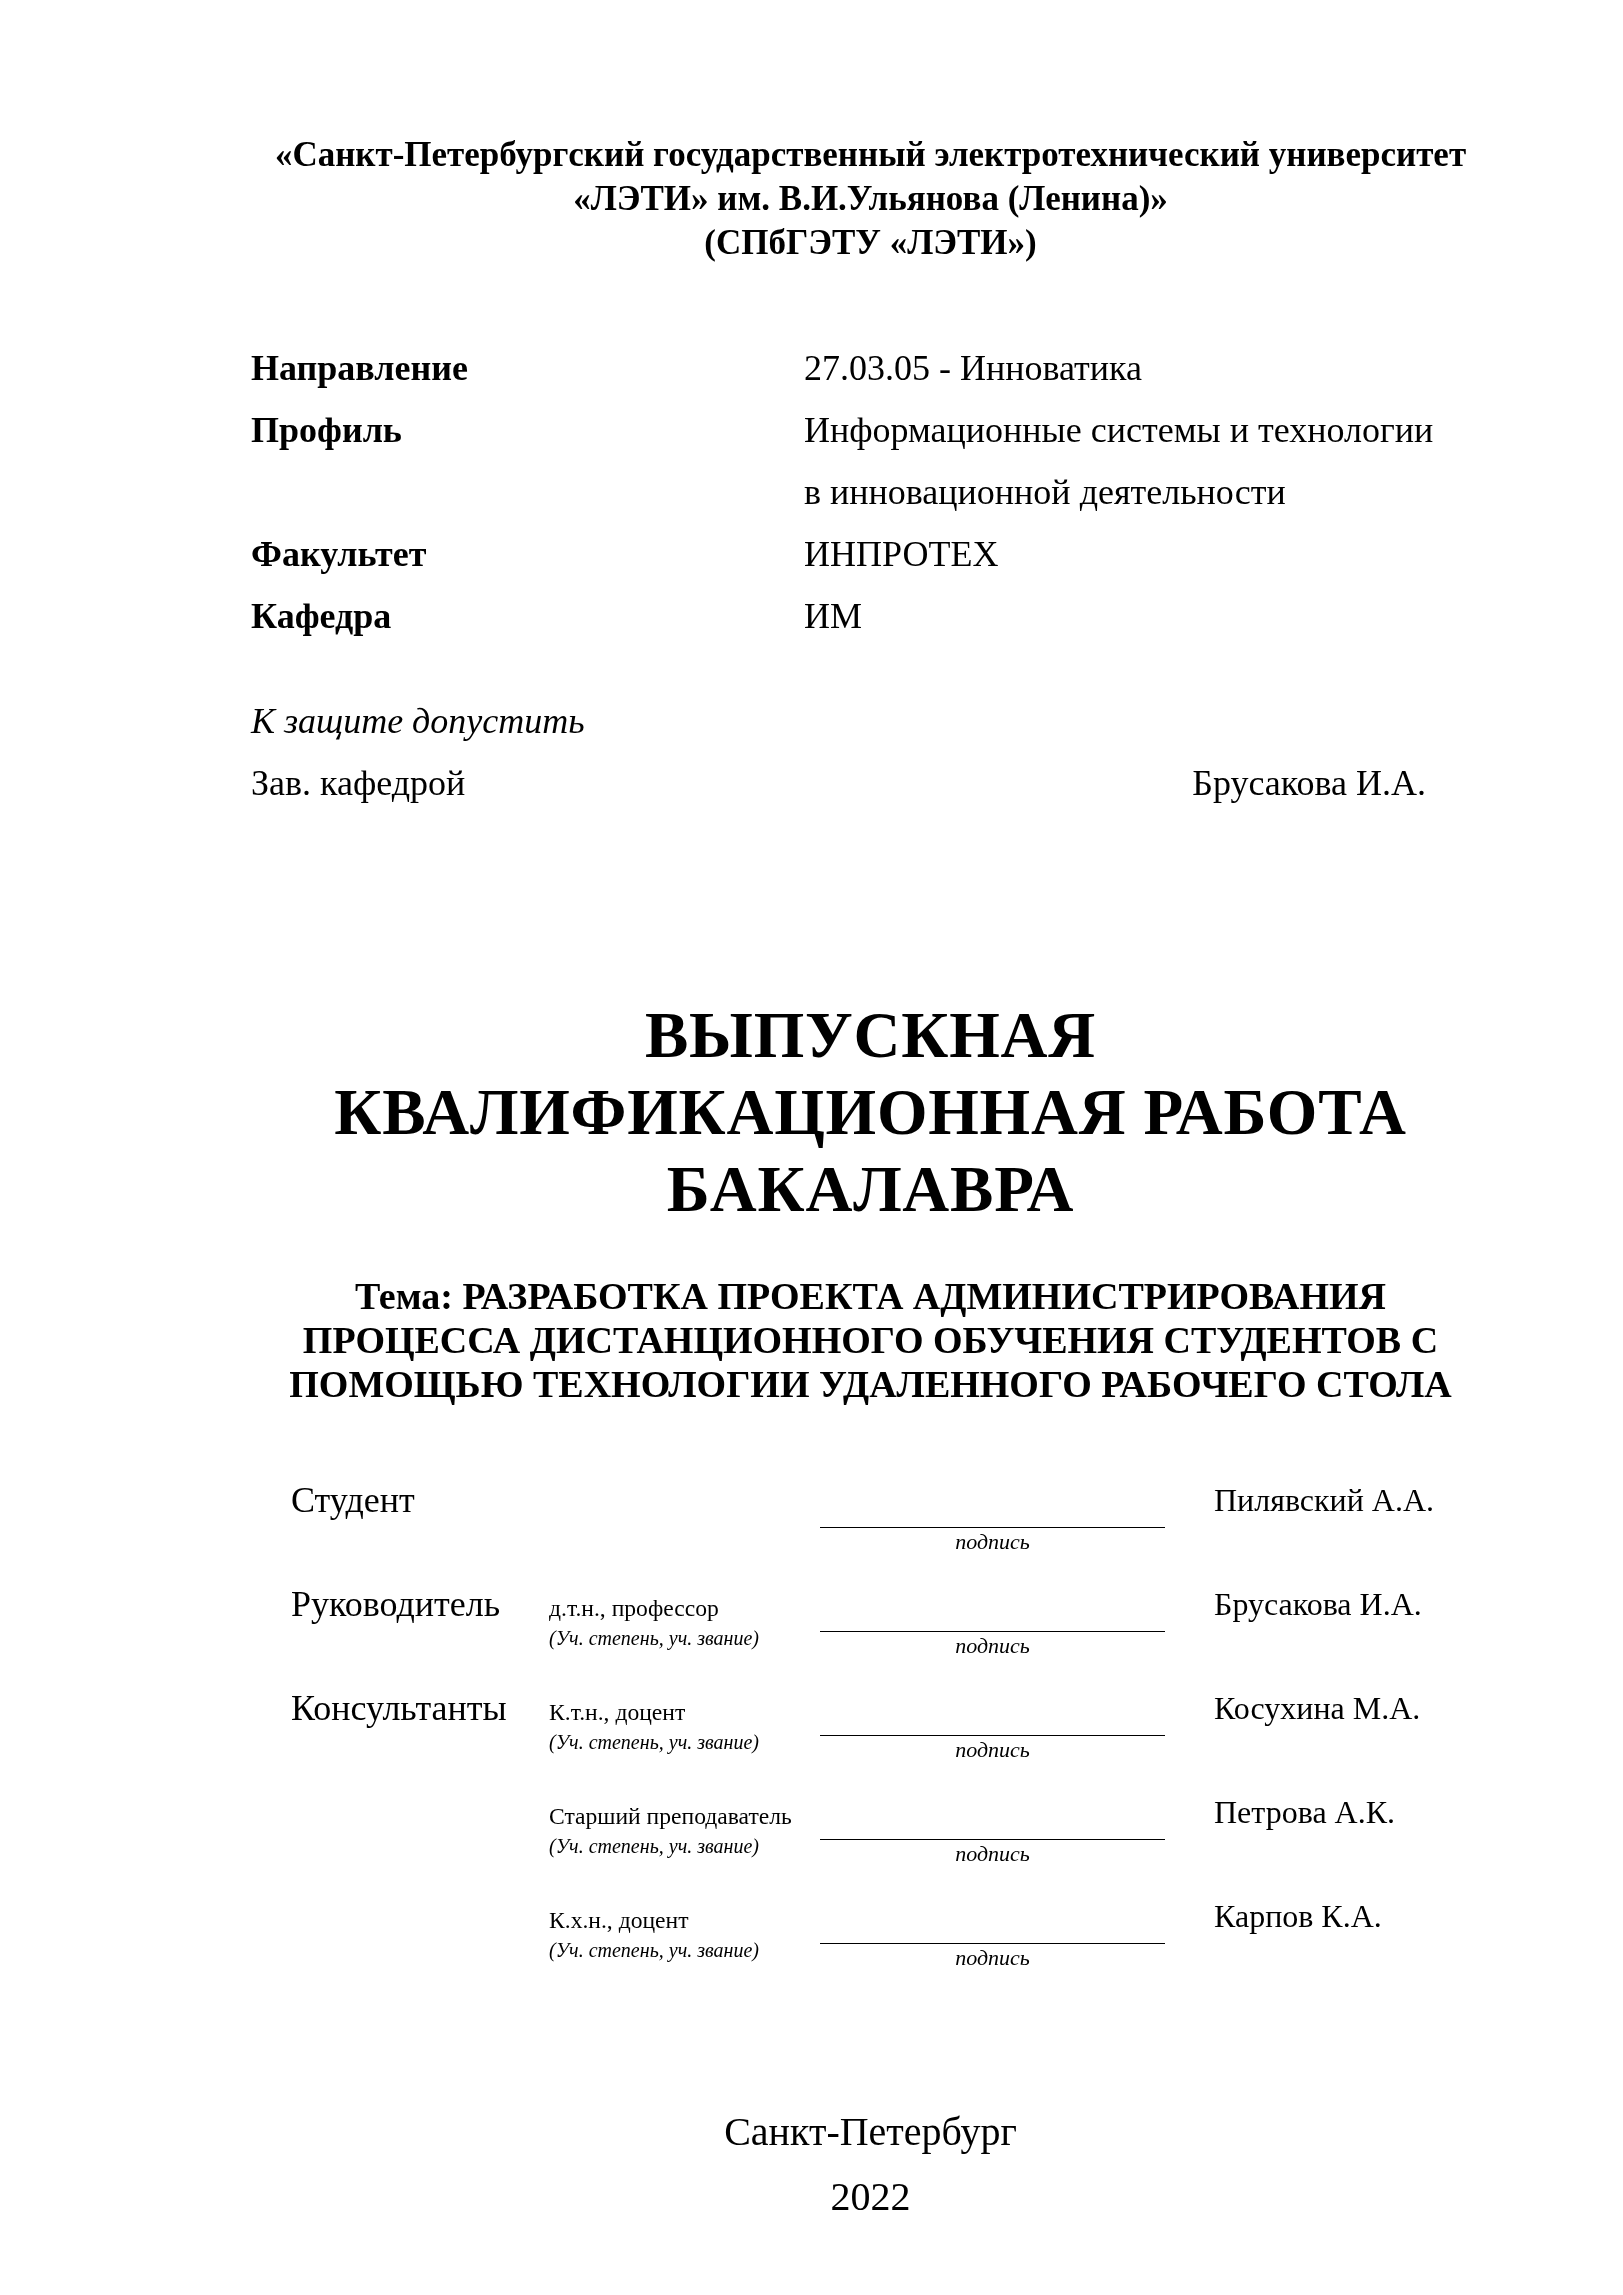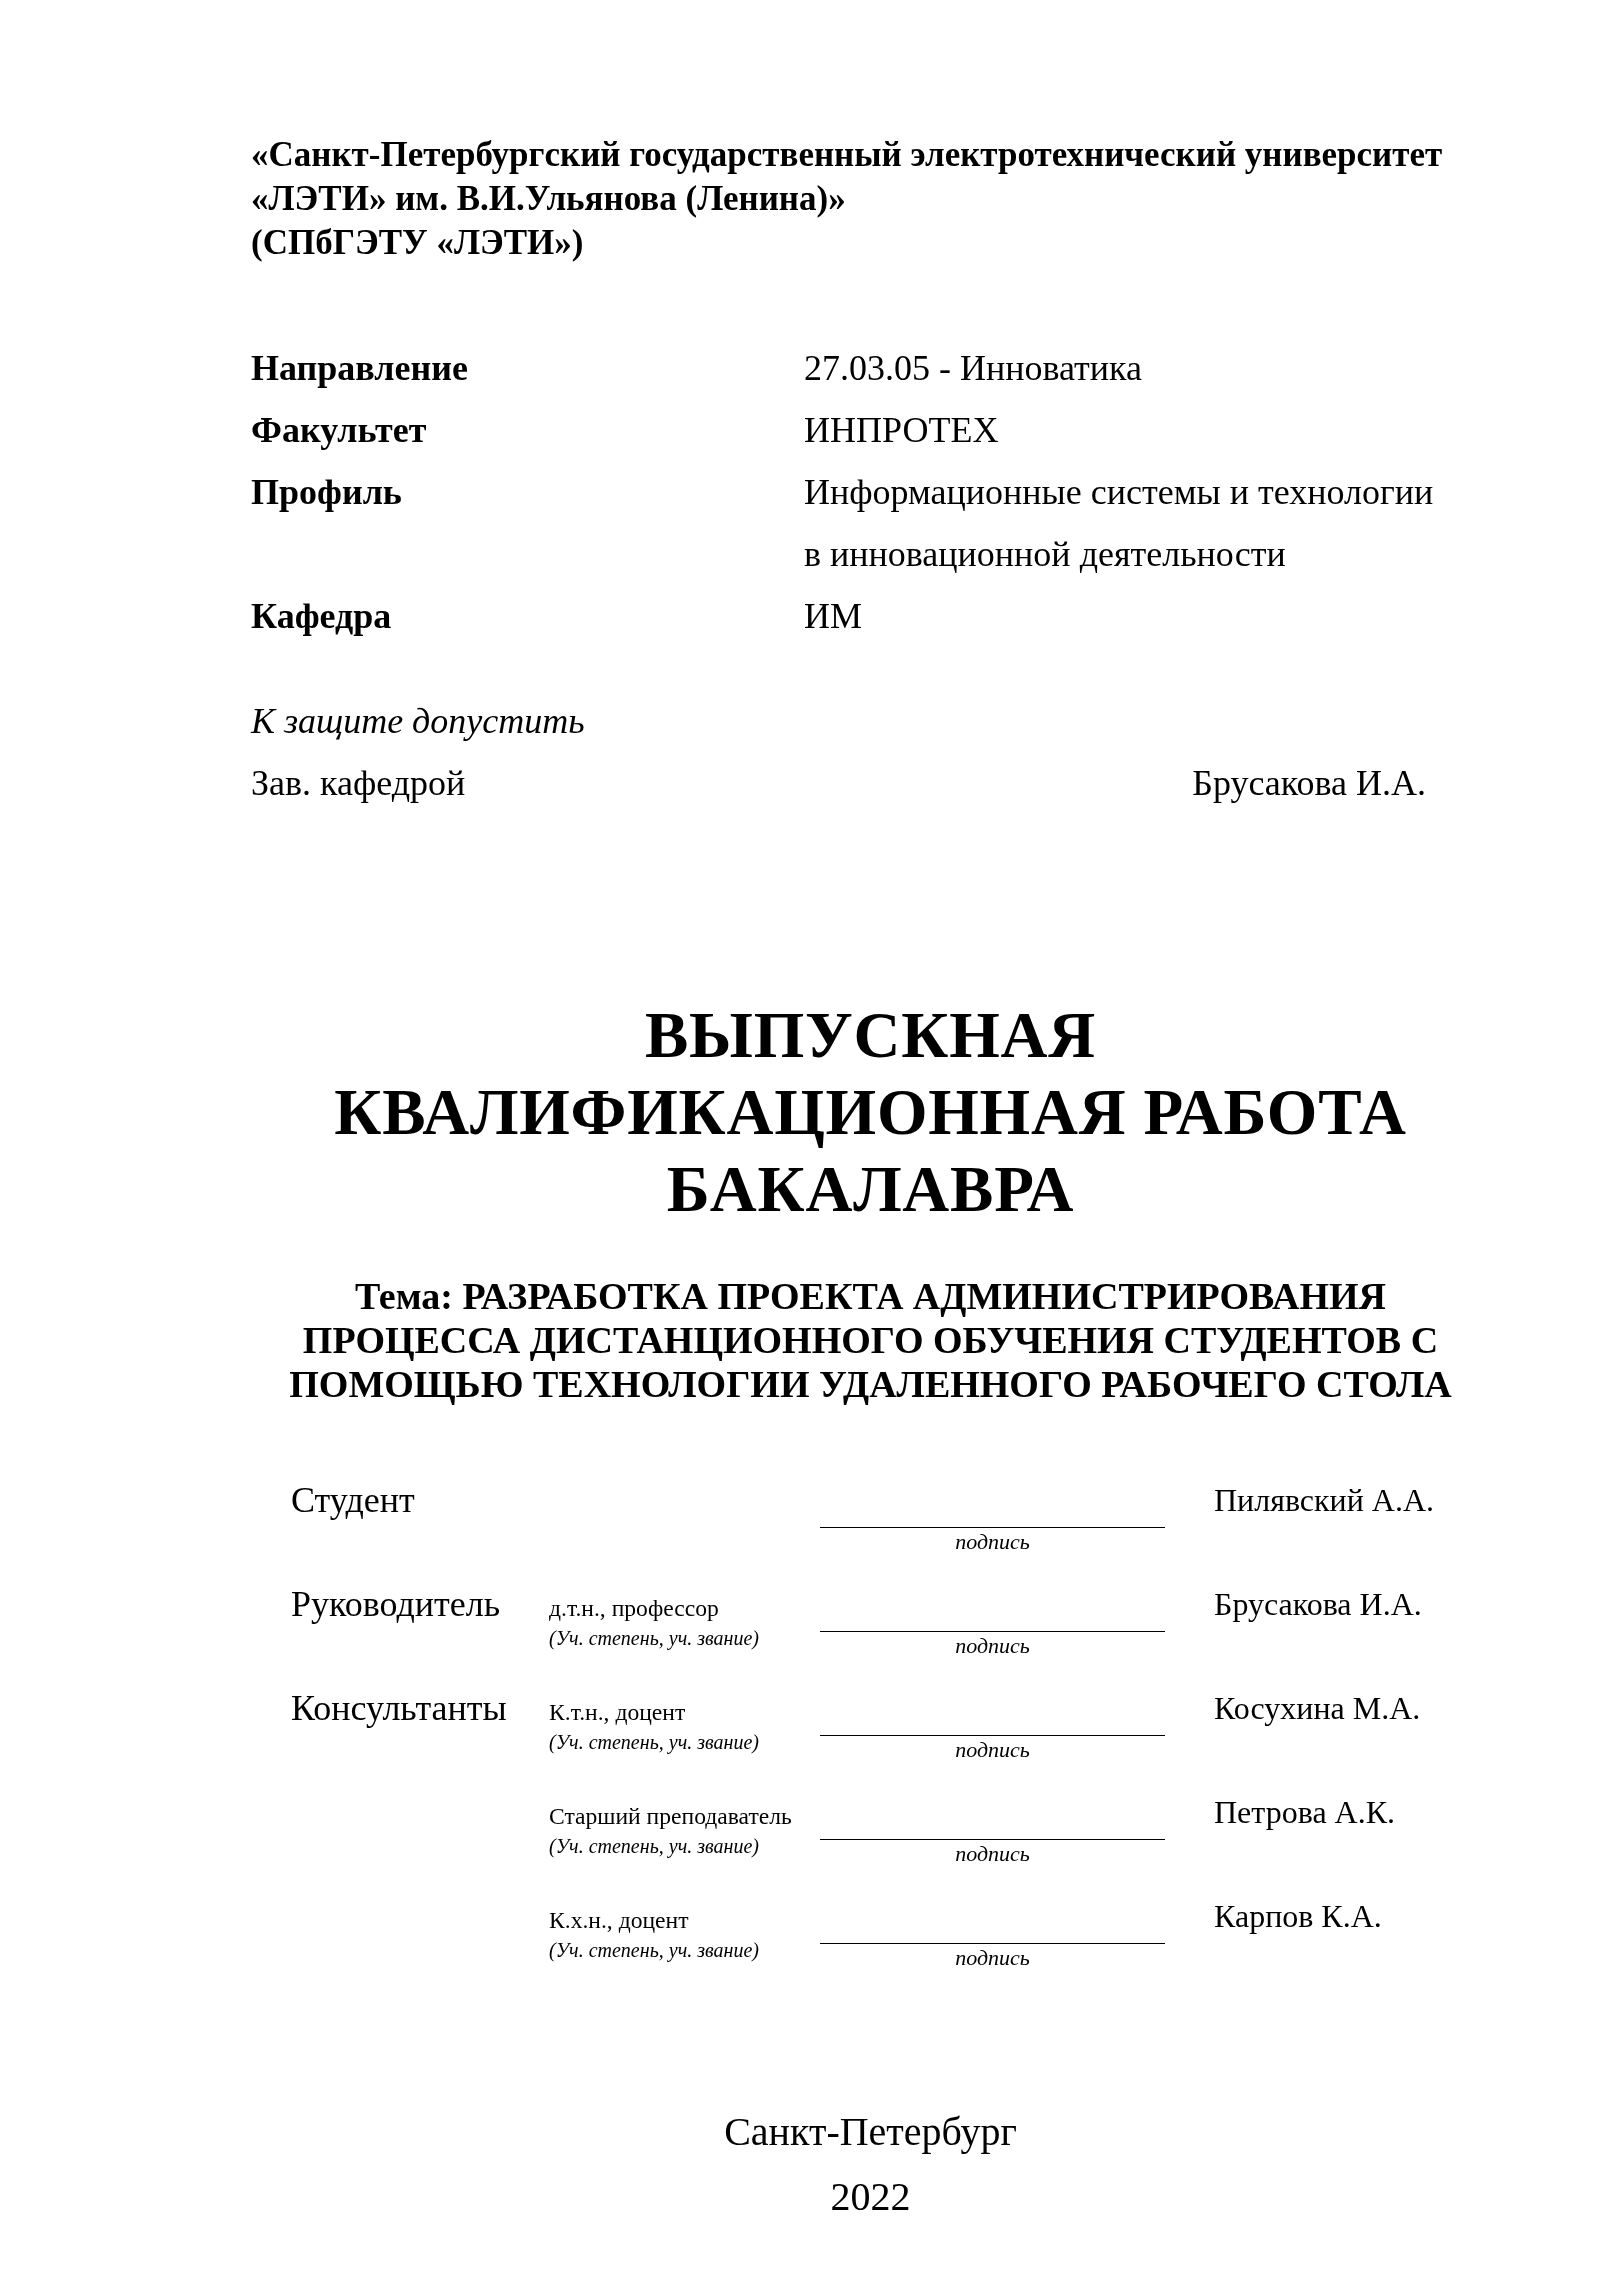--- a/index.html
+++ b/index.html
@@ -10,20 +10,21 @@
     background: #ffffff;
     color: #000000;
     font-family: "Liberation Serif", "DejaVu Serif", serif;
     padding: 133px 133px 0 251px;
     position: relative;
     overflow: hidden;
   }
 
   
   .header {
+    text-align: center;
     font-weight: bold;
     font-size: 35px;
     line-height: 44px;
   }
   .header div { display: block; }
 
   
   .fields { margin-top: 72px; font-size: 36px; }
   .field-row {
     display: grid;
@@ -102,29 +103,29 @@
     <div>«ЛЭТИ» им. В.И.Ульянова (Ленина)»</div>
     <div>(СПбГЭТУ «ЛЭТИ»)</div>
   </div>
 
   <div class="fields">
     <div class="field-row">
       <div class="field-label">Направление</div>
       <div class="field-value">27.03.05 - Инноватика</div>
     </div>
     <div class="field-row">
-      <div class="field-label">Факультет</div>
-      <div class="field-value">ИНПРОТЕХ</div>
-    </div>
-    <div class="field-row">
       <div class="field-label">Профиль</div>
       <div class="field-value">
         <div>Информационные системы и технологии</div>
         <div>в инновационной деятельности</div>
       </div>
+    </div>
+    <div class="field-row">
+      <div class="field-label">Факультет</div>
+      <div class="field-value">ИНПРОТЕХ</div>
     </div>
     <div class="field-row">
       <div class="field-label">Кафедра</div>
       <div class="field-value">ИМ</div>
     </div>
   </div>
 
   <div class="approval">
     <div class="approval-line1">К защите допустить</div>
     <div class="approval-line2">

